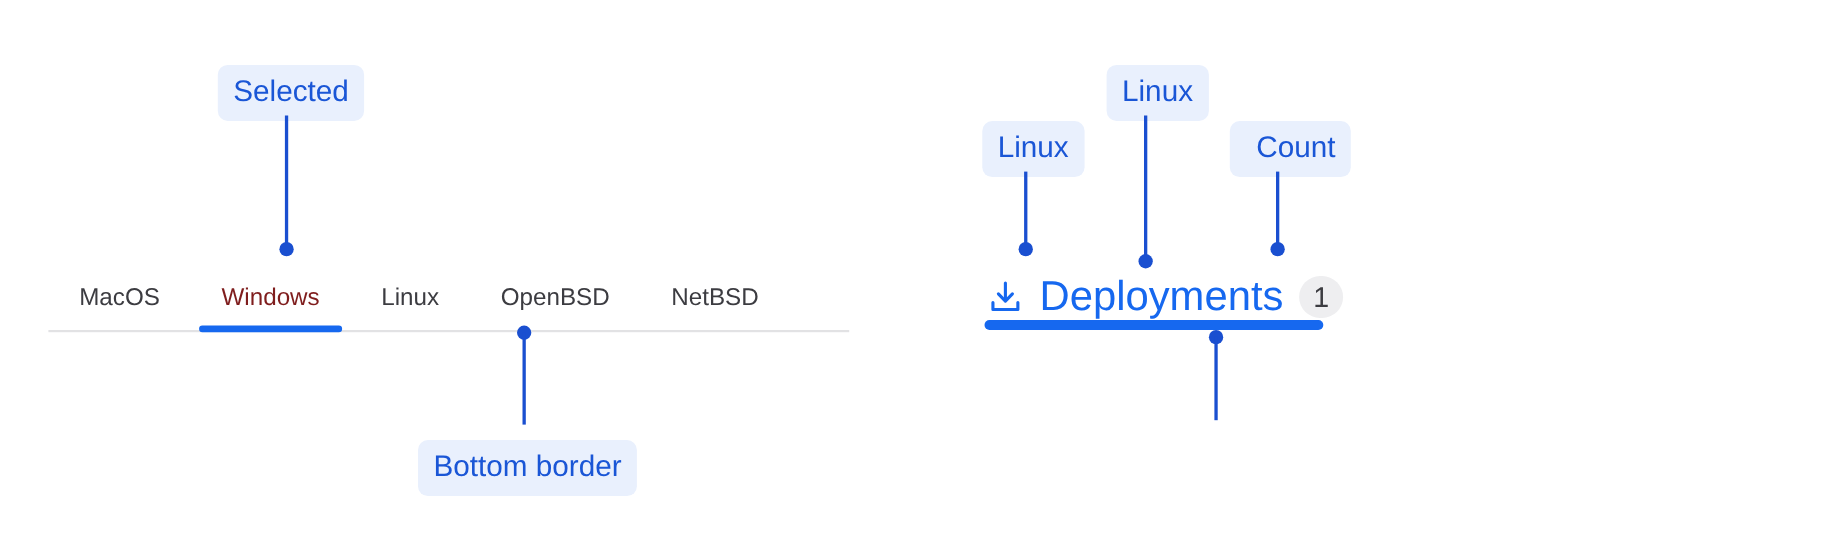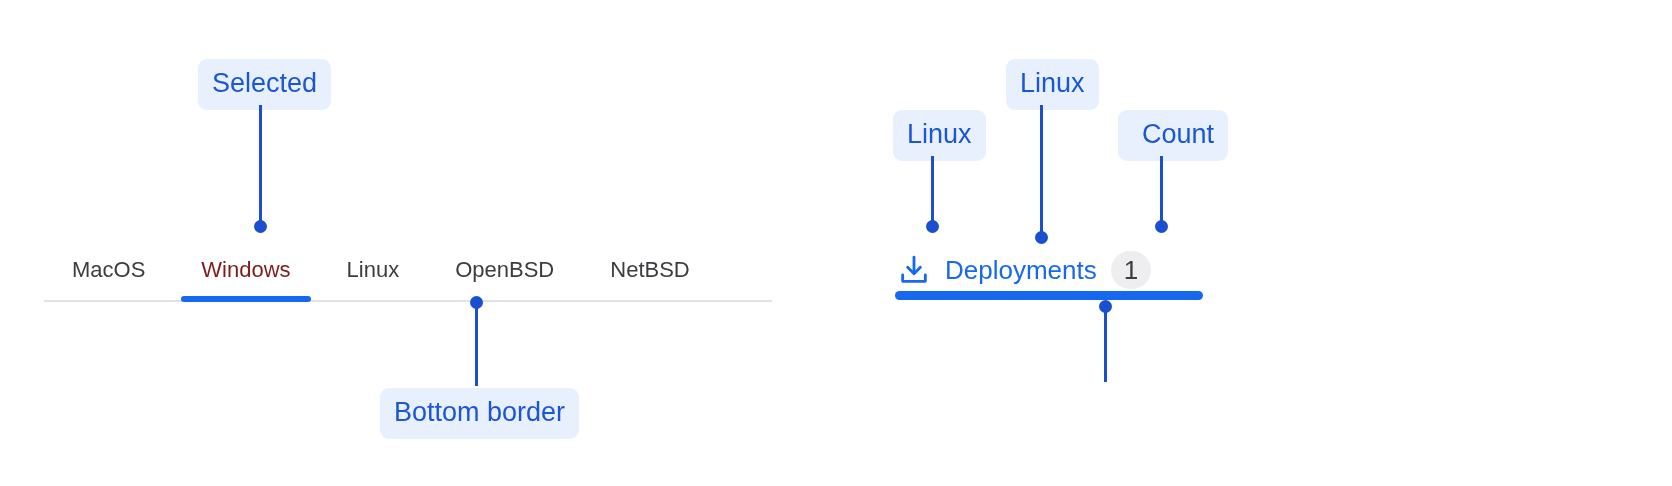--- a/index.html
+++ b/index.html
@@ -109,21 +109,21 @@
     padding: 0 2px;
     cursor: pointer;
   }
   .deploy-icon {
     width: 34px;
     height: 34px;
     display: block;
     flex: none;
   }
   .deploy-label {
-    font-size: 26px;
+    font-size: 38px;
     color: #1668ef;
     line-height: 1;
   }
   .count-badge {
     min-width: 30px;
     height: 38px;
     border-radius: 19px;
     background: #eeeef0;
     color: #3c3c41;
     font-size: 26px;
@@ -167,21 +167,21 @@
         <span>OpenBSD</span>
       </div>
       <div class="tab">
         <span>NetBSD</span>
       </div>
     </div>
   </div>
 
   <div class="dot" style="left:426px; top:296px;"></div>
   <div class="leader" style="left:431px; top:302px; height:84px;"></div>
-  <div class="pill" style="left:336px; top:388px;text-align:center;">Bottom border</div>
+  <div class="pill" style="left:336px; top:400px;text-align:center;">Bottom border</div>
 
   <div class="pill" style="left:849px; top:110px;">Linux</div>
   <div class="leader" style="left:887px; top:156px; height:70px;"></div>
   <div class="dot" style="left:882px; top:220px;"></div>
 
   <div class="pill" style="left:962px; top:59px;">Linux</div>
   <div class="leader" style="left:996px; top:105px; height:133px;"></div>
   <div class="dot" style="left:991px; top:231px;"></div>
 
   <div class="pill" style="left:1074px; top:110px;padding-left:24px;">Count</div>

